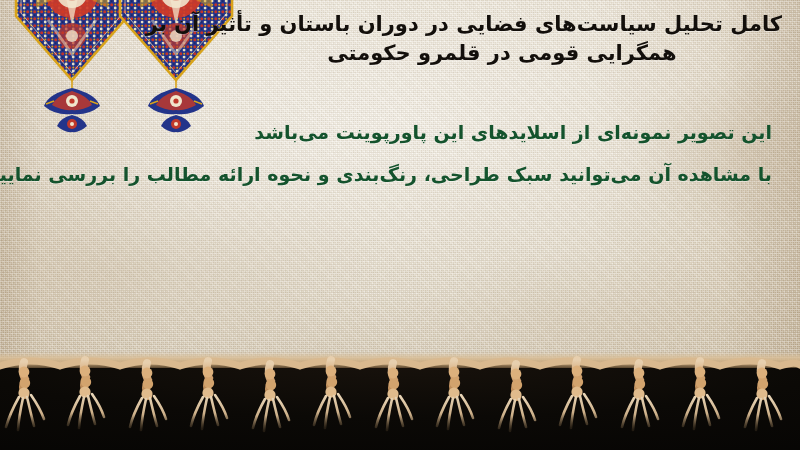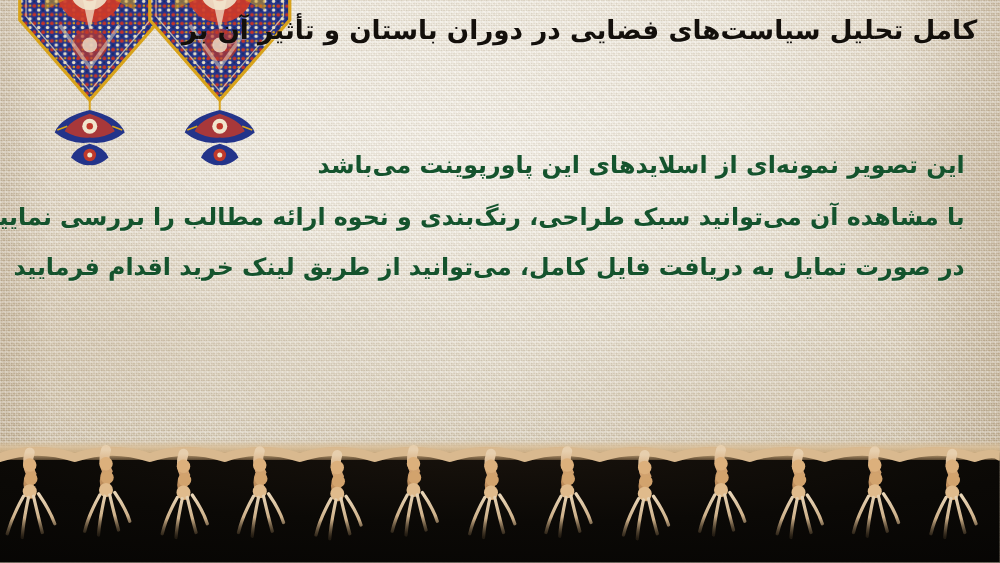--- a/index.html
+++ b/index.html
@@ -301,26 +301,26 @@
         <ellipse cx="60" cy="170" rx="5" ry="5" fill="#c0392b"></ellipse>
         <ellipse cx="60" cy="170" rx="2" ry="2" fill="#f0e6cd"></ellipse>
       </g>
       <circle cx="60" cy="185" r="3.2" fill="#c0392b"></circle>
     </svg>
 
   </div>
 
   <div class="title-block">
     <div class="title-line">کامل تحلیل سیاست‌های فضایی در دوران باستان و تأثیر آن بر</div>
+    <div class="title-line">همگرایی قومی در قلمرو حکومتی</div>
   </div>
 
   <div class="body-block">
     <div class="body-line first">این تصویر نمونه‌ای از اسلایدهای این پاورپوینت می‌باشد</div>
     <div class="body-line">با مشاهده آن می‌توانید سبک طراحی، رنگ‌بندی و نحوه ارائه مطالب را بررسی نمایید</div>
-    <div class="body-line">در صورت تمایل به دریافت فایل کامل، می‌توانید از طریق لینک خرید اقدام فرمایید</div>
   </div>
 
   <div class="fringe-zone">
     <div class="black-band"></div>
     <div class="selvedge"></div>
 
     <svg class="tassels" width="800" height="100" viewBox="0 0 800 100" preserveAspectRatio="none" aria-hidden="true">
       <defs>
         <linearGradient id="cord" x1="0" y1="0" x2="0" y2="1">
           <stop offset="0%" stop-color="#e7cfae"></stop>

